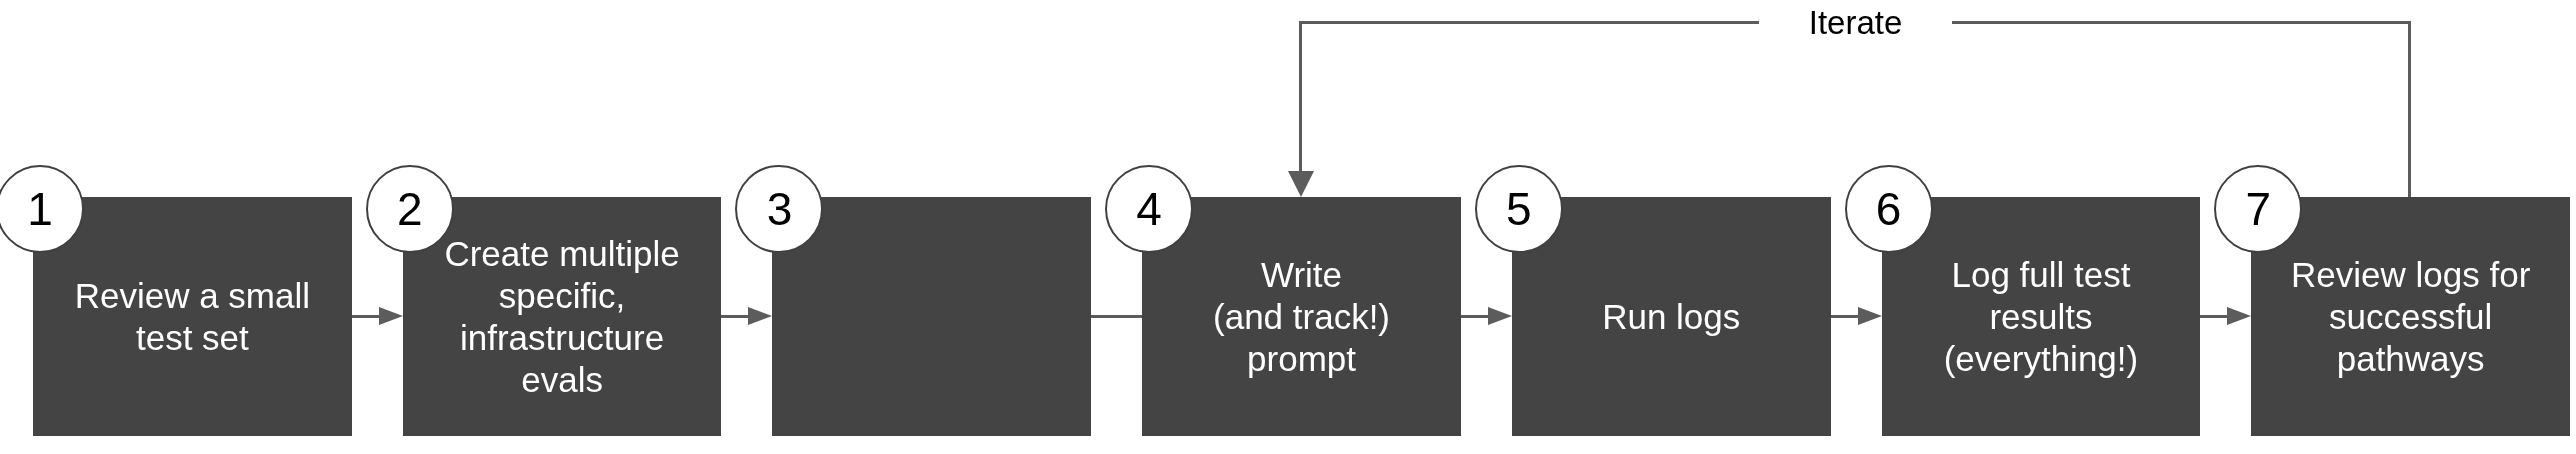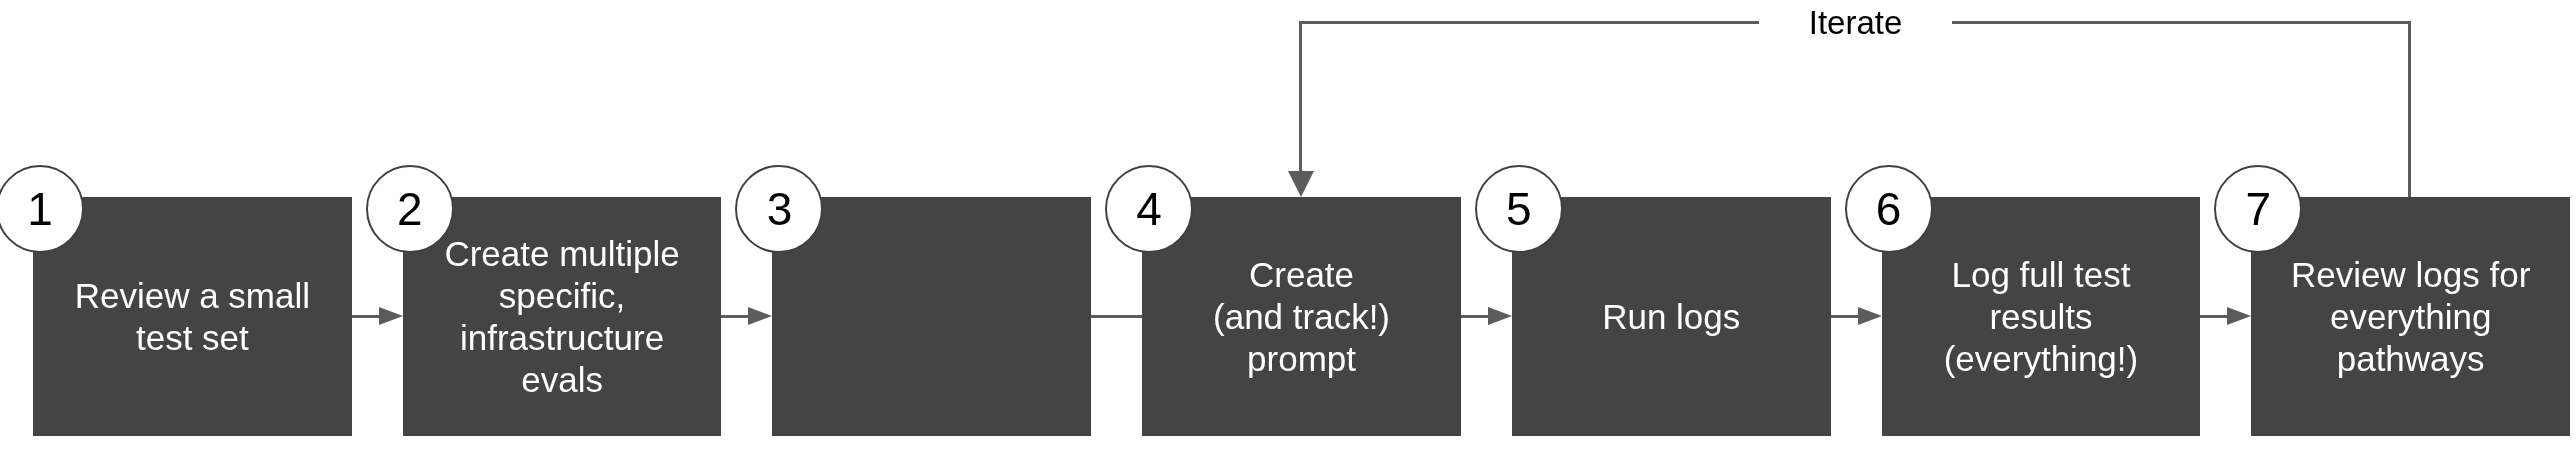--- a/index.html
+++ b/index.html
@@ -149,21 +149,21 @@
         <div class="head"></div>
       </div>
       <div class="step">
         <div class="badge">3</div>
       </div>
       <div class="gap">
         <div class="line"></div>
       </div>
       <div class="step">
         <div class="badge">4</div>
-        <div class="step-label">Create
+        <div class="step-label">Write
 (and track!)
 prompt</div>
       </div>
       <div class="gap has-head">
         <div class="line"></div>
         <div class="head"></div>
       </div>
       <div class="step">
         <div class="badge">5</div>
         <div class="step-label">Run logs</div>
@@ -178,19 +178,19 @@
 results
 (everything!)</div>
       </div>
       <div class="gap has-head">
         <div class="line"></div>
         <div class="head"></div>
       </div>
       <div class="step">
         <div class="badge">7</div>
         <div class="step-label">Review logs for
-everything
+successful
 pathways</div>
       </div>
     </div>
 
 </div>
 
 
 </body></html>

